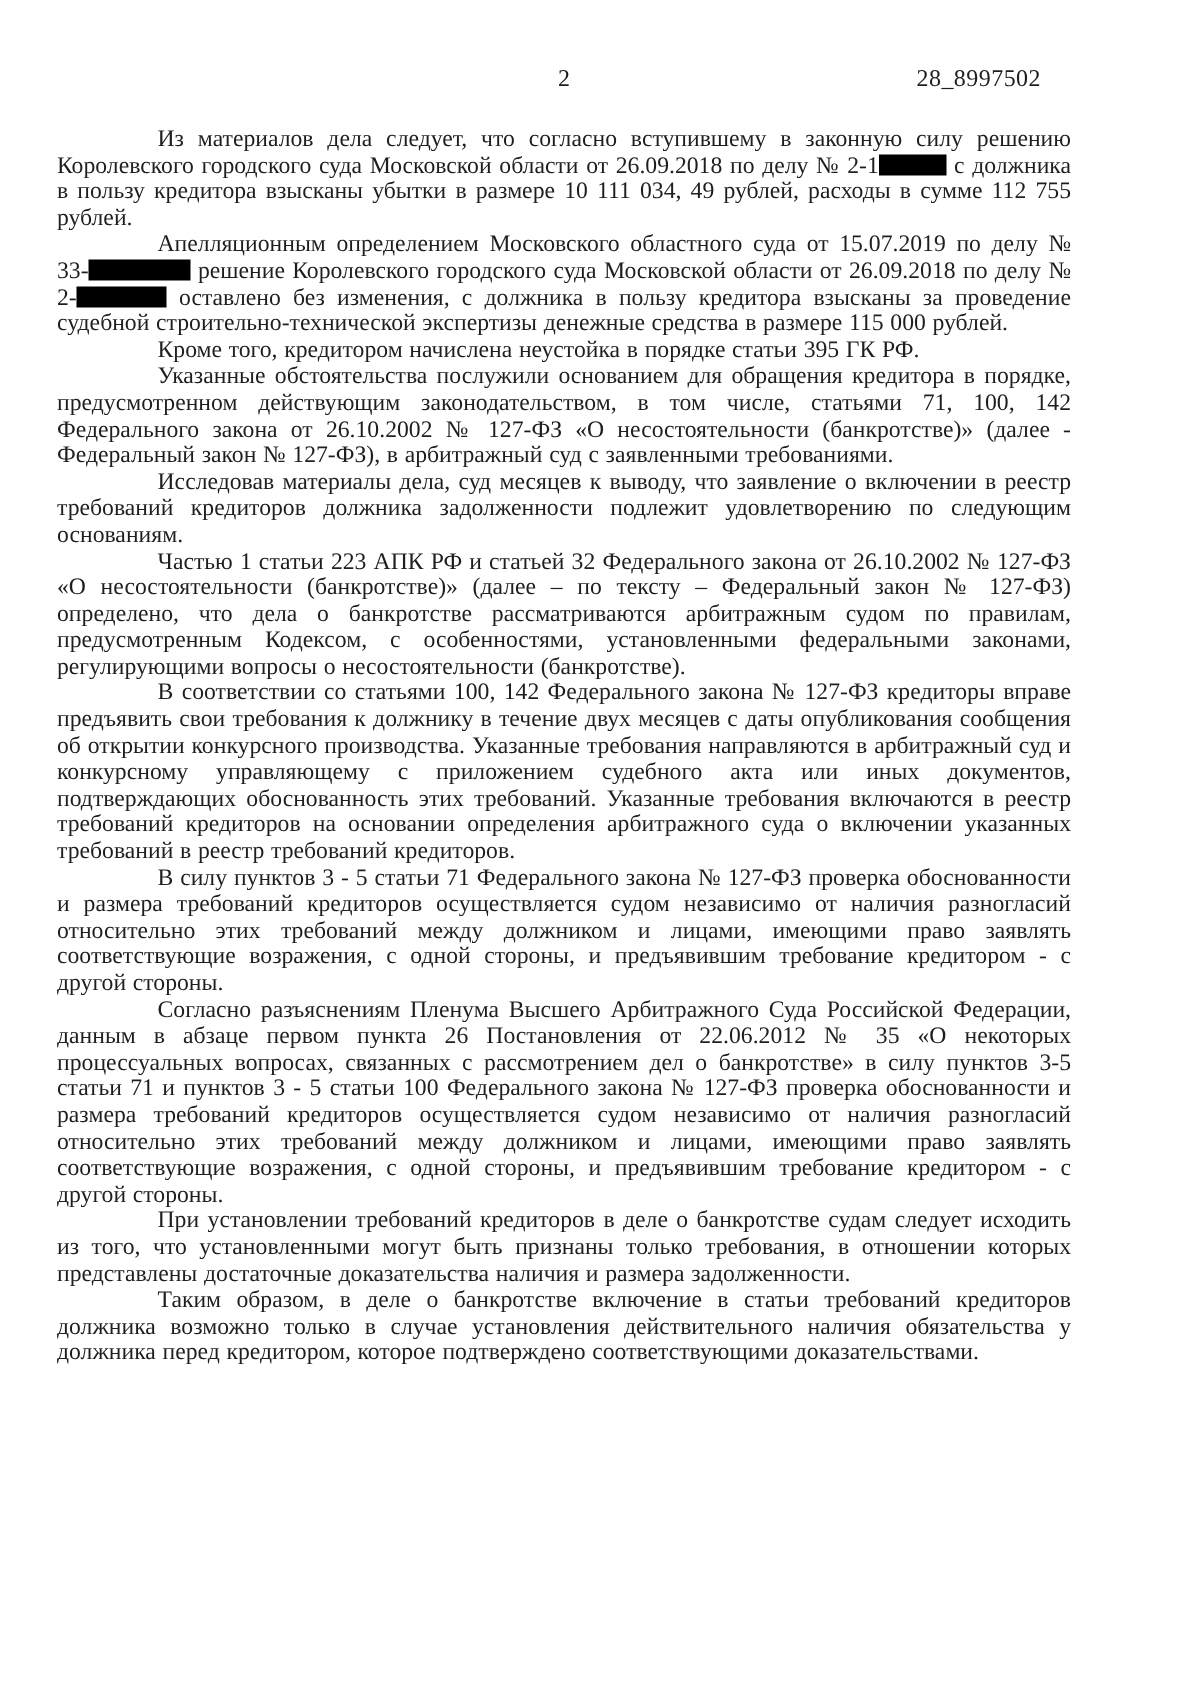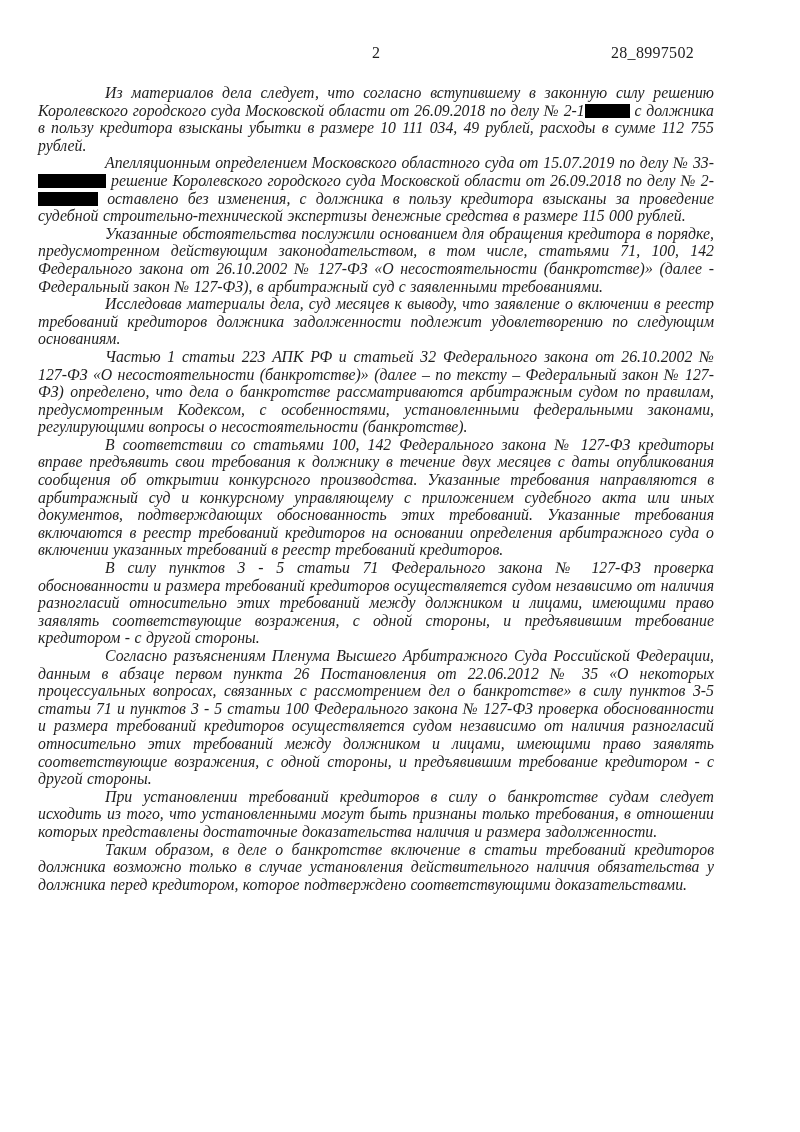--- a/index.html
+++ b/index.html
@@ -44,42 +44,42 @@
     width: 676px;
     text-align: justify;
     font-size: 15.8px;
     line-height: 17.6px;
     word-spacing: 0.5px;
   }
   .para {
     margin: 0;
     padding: 0;
     text-indent: 67px;
-    font-style: italic;
   }
   .redaction {
     display: inline-block;
     height: 14px;
     background: #000000;
     vertical-align: -2px;
   }
 </style>
 </head>
 <body>
 
 <div class="page">
   <div class="page-header">
     <span class="page-number">2</span>
     <span class="document-code">28_8997502</span>
   </div>
   <div class="document-body">
       <p class="para"><span>Из материалов дела следует, что согласно вступившему в законную силу решению Королевского городского суда Московской области от 26.09.2018 по делу № 2-1</span><span class="redaction" style="width: 45px; background: rgb(0, 0, 0);"></span><span> с должника в пользу кредитора взысканы убытки в размере 10 111 034, 49 рублей, расходы в сумме 112 755 рублей.</span></p>
       <p class="para"><span>Апелляционным определением Московского областного суда от 15.07.2019 по делу № 33-</span><span class="redaction" style="width: 68px; background: rgb(0, 0, 0);"></span><span> решение Королевского городского суда Московской области от 26.09.2018 по делу № 2-</span><span class="redaction" style="width: 60px; background: rgb(0, 0, 0);"></span><span> оставлено без изменения, с должника в пользу кредитора взысканы за проведение судебной строительно-технической экспертизы денежные средства в размере 115 000 рублей.</span></p>
+      <p class="para"><span>Кроме того, кредитором начислена неустойка в порядке статьи 395 ГК РФ.</span></p>
       <p class="para"><span>Указанные обстоятельства послужили основанием для обращения кредитора в порядке, предусмотренном действующим законодательством, в том числе, статьями 71, 100, 142 Федерального закона от 26.10.2002 № 127-ФЗ «О несостоятельности (банкротстве)» (далее - Федеральный закон № 127-ФЗ), в арбитражный суд с заявленными требованиями.</span></p>
       <p class="para"><span>Исследовав материалы дела, суд месяцев к выводу, что заявление о включении в реестр требований кредиторов должника задолженности подлежит удовлетворению по следующим основаниям.</span></p>
       <p class="para"><span>Частью 1 статьи 223 АПК РФ и статьей 32 Федерального закона от 26.10.2002 № 127-ФЗ «О несостоятельности (банкротстве)» (далее – по тексту – Федеральный закон № 127-ФЗ) определено, что дела о банкротстве рассматриваются арбитражным судом по правилам, предусмотренным Кодексом, с особенностями, установленными федеральными законами, регулирующими вопросы о несостоятельности (банкротстве).</span></p>
       <p class="para"><span>В соответствии со статьями 100, 142 Федерального закона № 127-ФЗ кредиторы вправе предъявить свои требования к должнику в течение двух месяцев с даты опубликования сообщения об открытии конкурсного производства. Указанные требования направляются в арбитражный суд и конкурсному управляющему с приложением судебного акта или иных документов, подтверждающих обоснованность этих требований. Указанные требования включаются в реестр требований кредиторов на основании определения арбитражного суда о включении указанных требований в реестр требований кредиторов.</span></p>
       <p class="para"><span>В силу пунктов 3 - 5 статьи 71 Федерального закона № 127-ФЗ проверка обоснованности и размера требований кредиторов осуществляется судом независимо от наличия разногласий относительно этих требований между должником и лицами, имеющими право заявлять соответствующие возражения, с одной стороны, и предъявившим требование кредитором - с другой стороны.</span></p>
       <p class="para"><span>Согласно разъяснениям Пленума Высшего Арбитражного Суда Российской Федерации, данным в абзаце первом пункта 26 Постановления от 22.06.2012 № 35 «О некоторых процессуальных вопросах, связанных с рассмотрением дел о банкротстве» в силу пунктов 3-5 статьи 71 и пунктов 3 - 5 статьи 100 Федерального закона № 127-ФЗ проверка обоснованности и размера требований кредиторов осуществляется судом независимо от наличия разногласий относительно этих требований между должником и лицами, имеющими право заявлять соответствующие возражения, с одной стороны, и предъявившим требование кредитором - с другой стороны.</span></p>
-      <p class="para"><span>При установлении требований кредиторов в силу о банкротстве судам следует исходить из того, что установленными могут быть признаны только требования, в отношении которых представлены достаточные доказательства наличия и размера задолженности.</span></p>
+      <p class="para"><span>При установлении требований кредиторов в деле о банкротстве судам следует исходить из того, что установленными могут быть признаны только требования, в отношении которых представлены достаточные доказательства наличия и размера задолженности.</span></p>
       <p class="para"><span>Таким образом, в деле о банкротстве включение в статьи требований кредиторов должника возможно только в случае установления действительного наличия обязательства у должника перед кредитором, которое подтверждено соответствующими доказательствами.</span></p>
     </div>
 </div>
 
 </body></html>

